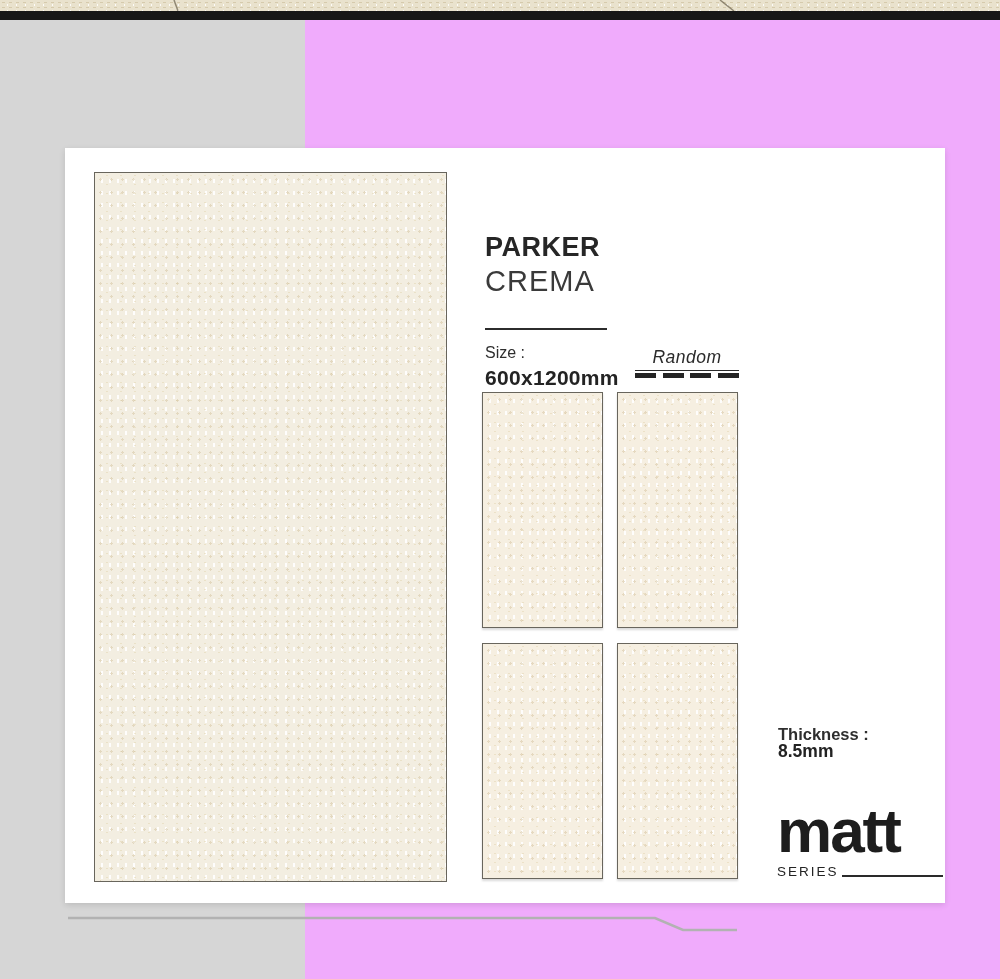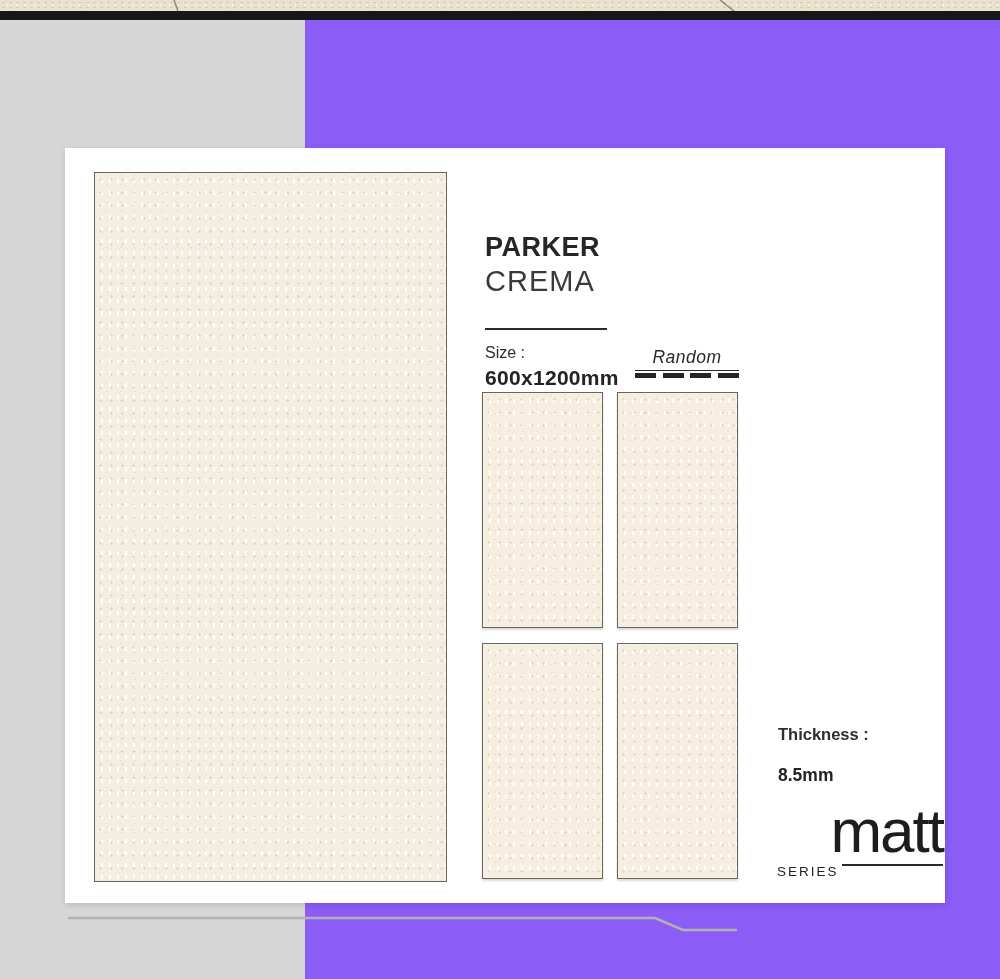--- a/index.html
+++ b/index.html
@@ -1,18 +1,18 @@
 <!DOCTYPE html>
 <html><head>
 <meta charset="utf-8">
 <style>
   html,body { margin:0; padding:0; background:#ffffff; }
   #stage {
     position:relative; width:1000px; height:979px; overflow:hidden;
-    background:#8b5cf6; font-family:"Liberation Sans", sans-serif;
+    background:#f0abfc; font-family:"Liberation Sans", sans-serif;
     color:#262626;
   }
   
   .texture-strip {
     position:absolute; left:0; top:0; width:1000px; height:11px;
     background-color:#e9e2cd;
     background-image:
       radial-gradient(rgba(190,173,132,0.45) 1px, transparent 1.2px),
       radial-gradient(rgba(255,255,255,0.85) 1px, transparent 1.2px);
     background-size:7px 5px, 9px 6px;
@@ -63,24 +63,24 @@
     display:grid; grid-template-columns:121px 121px; grid-auto-rows:236px;
     column-gap:14px; row-gap:15px;
   }
   .face-tile {
     border:1px solid #68655c; box-sizing:border-box;
     box-shadow:0 2px 2px rgba(0,0,0,0.15);
   }
   
   .thickness-block { position:absolute; left:778px; top:726px; line-height:1; }
   .thickness-label { font-size:16.5px; color:#2e2e2e;font-weight:bold; }
-  .thickness-value { font-size:17.5px; font-weight:bold; color:#232323; margin-top:24px; }
+  .thickness-value { font-size:17.5px; font-weight:bold; color:#232323; margin-top:0; }
   .series-block { position:absolute; left:777px; top:798px; width:166px; }
-  .matt-logo { font-size:62px; font-weight:normal; letter-spacing:-2px; line-height:66px; color:#1d1d1d;text-align:right; }
-  .series-row { display:flex; align-items:flex-start; margin-top:0px; }
+  .matt-logo { font-size:62px; font-weight:bold; letter-spacing:-2px; line-height:66px; color:#1d1d1d; }
+  .series-row { display:flex; align-items:flex-end; margin-top:0px; }
   .series-label { font-size:13.5px; letter-spacing:2px; color:#232323; }
   .series-line { flex:1; border-bottom:2px solid #2a2a2a; margin-bottom:2px; margin-left:3px; }
   
   .decor-line { position:absolute; left:65px; top:908px; width:690px; height:28px; }
 </style>
 </head>
 <body>
 
 <div id="stage">
 

